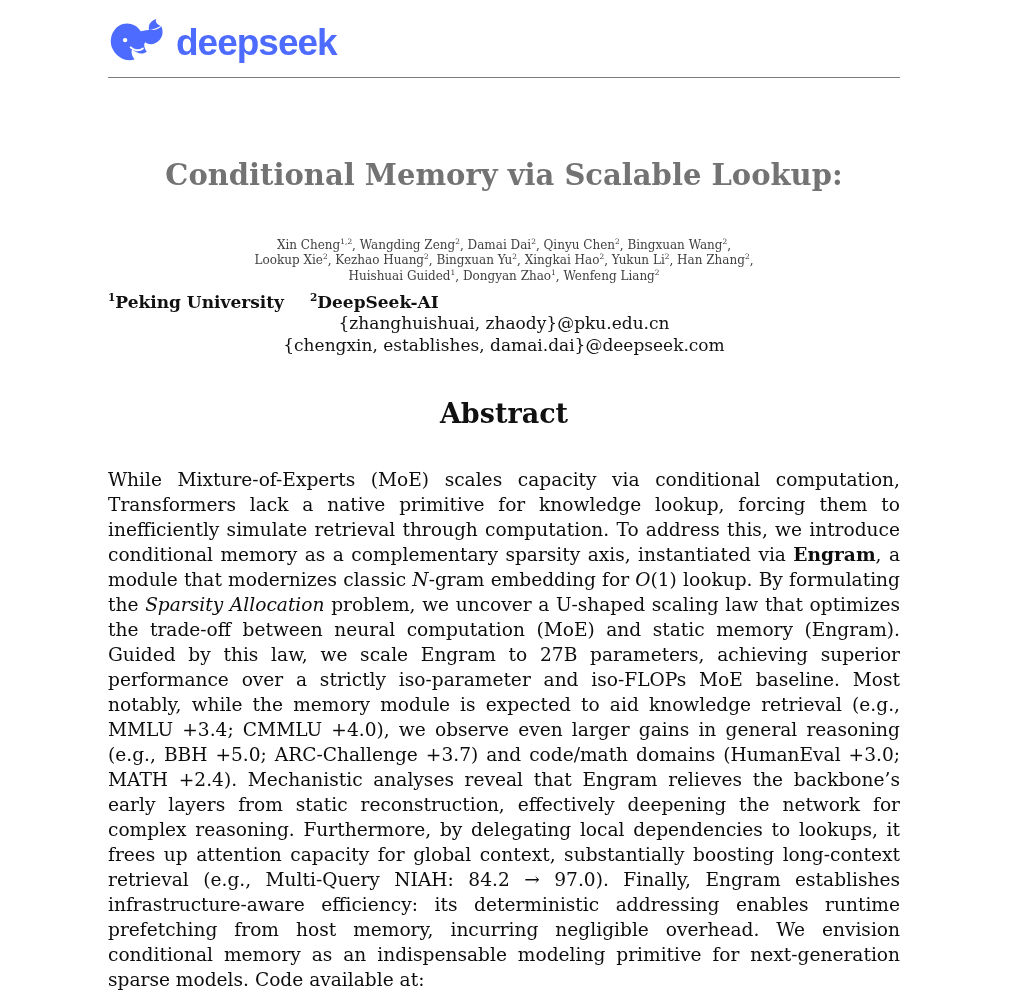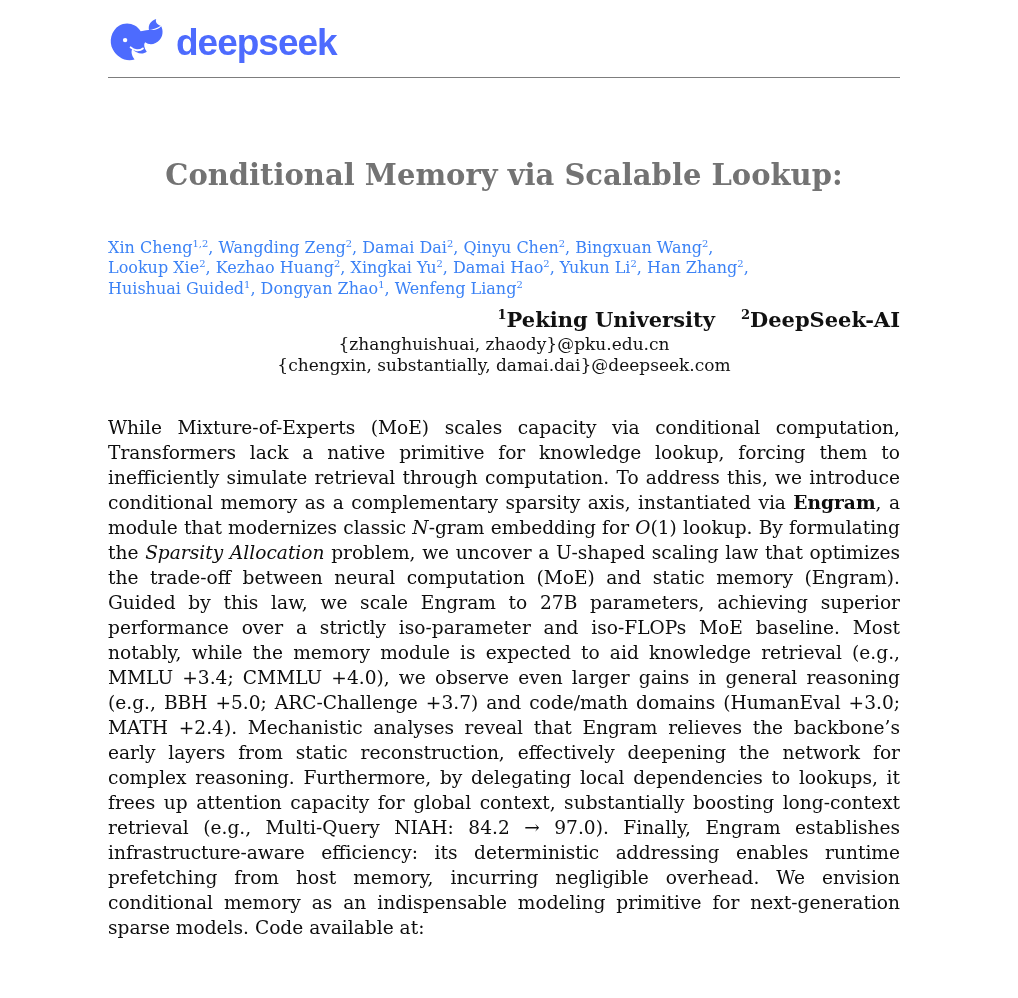--- a/index.html
+++ b/index.html
@@ -51,34 +51,35 @@
     margin: 80px 0 0 0;
     text-align: center;
     font-size: 29px;
     font-weight: 700;
     line-height: 1.24;
     color: #737373;
   }
   
   .authors {
     margin-top: 44px;
-    font-size: 16px;
+    text-align: center;
+    font-size: 12px;
     line-height: 1.28;
-    color: #3b82f6;
+    color: #404040;
   }
   .authors sup, .affil sup {
     font-size: 62%;
     line-height: 0;
   }
   
   .affil {
     margin-top: 8px;
-    text-align: right;
+    text-align: left;
     font-weight: 700;
-    font-size: 21px;
+    font-size: 17px;
     line-height: 1.26;
   }
   .affil .gap { display: inline-block; width: 26px; }
   .email {
     text-align: center;
     font-weight: 400;
     font-size: 17px;
     line-height: 1.26;
   }
   
@@ -113,25 +114,26 @@
     <span class="wordmark">deepseek</span>
   </div>
   <hr class="header-rule">
 
   <h1 class="title">
     <span>Conditional Memory via Scalable Lookup:</span><br>
   </h1>
 
   <div class="authors" id="author-list">
       <div><span>Xin Cheng</span><sup>1,2</sup>, <span>Wangding Zeng</span><sup>2</sup>, <span>Damai Dai</span><sup>2</sup>, <span>Qinyu Chen</span><sup>2</sup>, <span>Bingxuan Wang</span><sup>2</sup>,</div>
-      <div><span>Lookup Xie</span><sup>2</sup>, <span>Kezhao Huang</span><sup>2</sup>, <span>Xingkai Yu</span><sup>2</sup>, <span>Damai Hao</span><sup>2</sup>, <span>Yukun Li</span><sup>2</sup>, <span>Han Zhang</span><sup>2</sup>,</div>
+      <div><span>Lookup Xie</span><sup>2</sup>, <span>Kezhao Huang</span><sup>2</sup>, <span>Bingxuan Yu</span><sup>2</sup>, <span>Xingkai Hao</span><sup>2</sup>, <span>Yukun Li</span><sup>2</sup>, <span>Han Zhang</span><sup>2</sup>,</div>
       <div><span>Huishuai Guided</span><sup>1</sup>, <span>Dongyan Zhao</span><sup>1</sup>, <span>Wenfeng Liang</span><sup>2</sup></div>
     </div>
 
   <div class="affil" id="affil-line"><sup>1</sup><span>Peking University</span><span class="gap"></span><sup>2</sup><span>DeepSeek-AI</span></div>
 
   <div class="email">{zhanghuishuai, zhaody}@pku.edu.cn</div>
-  <div class="email">{chengxin, substantially, damai.dai}@deepseek.com</div>
+  <div class="email">{chengxin, establishes, damai.dai}@deepseek.com</div>
 
+  <h2 class="abstract-heading">Abstract</h2>
 
   <p class="abstract-body" id="abstract-body"><span class="seg-normal">While Mixture-of-Experts (MoE) scales capacity via conditional computation, Transformers lack a native primitive for knowledge lookup, forcing them to inefficiently simulate retrieval through computation. To address this, we introduce conditional memory as a complementary sparsity axis, instantiated via </span><span class="seg-bold">Engram</span><span class="seg-normal">, a module that modernizes classic </span><span class="seg-italic">N</span><span class="seg-normal">-gram embedding for </span><span class="seg-italic">O</span><span class="seg-normal">(1) lookup. By formulating the </span><span class="seg-italic">Sparsity Allocation</span><span class="seg-normal"> problem, we uncover a U-shaped scaling law that optimizes the trade-off between neural computation (MoE) and static memory (Engram). Guided by this law, we scale Engram to 27B parameters, achieving superior performance over a strictly iso-parameter and iso-FLOPs MoE baseline. Most notably, while the memory module is expected to aid knowledge retrieval (e.g., MMLU +3.4; CMMLU +4.0), we observe even larger gains in general reasoning (e.g., BBH +5.0; ARC-Challenge +3.7) and code/math domains (HumanEval +3.0; MATH +2.4). Mechanistic analyses reveal that Engram relieves the backbone’s early layers from static reconstruction, effectively deepening the network for complex reasoning. Furthermore, by delegating local dependencies to lookups, it frees up attention capacity for global context, substantially boosting long-context retrieval (e.g., Multi-Query NIAH: 84.2 → 97.0). Finally, Engram establishes infrastructure-aware efficiency: its deterministic addressing enables runtime prefetching from host memory, incurring negligible overhead. We envision conditional memory as an indispensable modeling primitive for next-generation sparse models. Code available at: </span></p>
 
 </div>
 
 </body></html>

